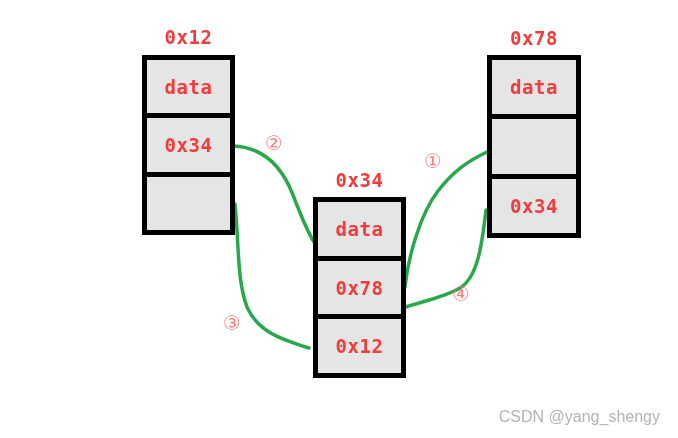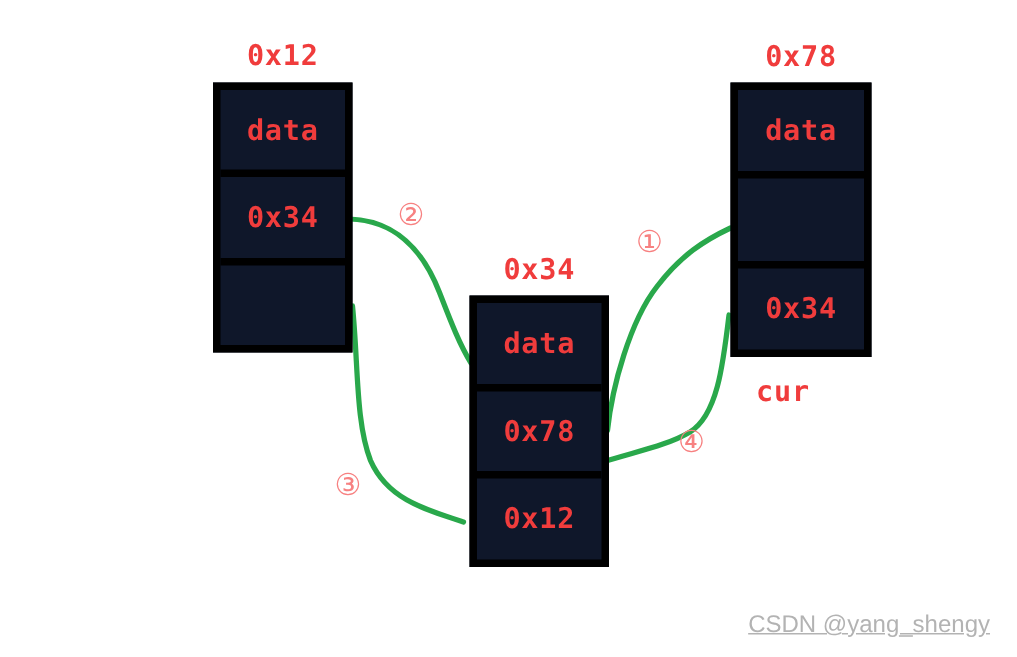--- a/index.html
+++ b/index.html
@@ -4,42 +4,42 @@
 <style>
   html,body{margin:0;padding:0;}
   body{
     width:678px;height:438px;position:relative;background:#ffffff;
     font-family:"DejaVu Sans Mono",monospace;overflow:hidden;
   }
   .stage{position:absolute;inset:0;margin-left:24px;}
   svg.arrow-layer{position:absolute;left:0;top:0;z-index:1;}
   .arrow{fill:none;stroke:#29a84b;stroke-width:3.5;stroke-linecap:round;}
   .node-box{
-    position:absolute;z-index:2;background:#0f172a;
+    position:absolute;z-index:2;background:#e5e5e5;
     border:5px solid #000;box-sizing:border-box;
     display:flex;flex-direction:column;
   }
   .cell{
     flex:1;border-bottom:5px solid #000;
     display:flex;align-items:center;justify-content:center;
     color:#f03c3c;font-weight:bold;font-size:19px;letter-spacing:0.5px;
   }
   .cell:last-child{border-bottom:none;}
   .addr,.node-label{
     position:absolute;z-index:2;text-align:center;
     color:#f03c3c;font-weight:bold;font-size:19px;letter-spacing:0.5px;
   }
   .num{
     position:absolute;z-index:3;width:24px;height:24px;text-align:center;
     line-height:24px;font-size:20px;color:#f78181;
     font-family:"DejaVu Sans",sans-serif;
   }
   .watermark{
     position:absolute;right:18px;bottom:12px;z-index:3;
-    color:#b3b3b3;font-size:16px;font-family:"Liberation Sans",sans-serif;text-decoration:underline;
+    color:#b3b3b3;font-size:16px;font-family:"Liberation Sans",sans-serif;
   }
 </style>
 </head>
 <body>
 
 <div class="stage">
 
   <svg class="arrow-layer" width="678" height="438" viewBox="0 0 678 438">
     <path class="arrow" d="M381 287 C384 258 396 214 414 191 C430 170 446 160 463 152"></path>
     <path class="arrow" d="M209 146 C238 147 257 164 269 195 C276 213 282 229 290 242"></path>
@@ -60,21 +60,20 @@
     <div class="cell">0x78</div>
     <div class="cell">0x12</div>
   </div>
 
   <div class="addr" style="left:463px;top:27px;width:94px;">0x78</div>
   <div class="node-box" style="left:463px;top:55px;width:94px;height:183px;">
     <div class="cell">data</div>
     <div class="cell"></div>
     <div class="cell">0x34</div>
   </div>
-  <div class="node-label" style="left:463px;top:250px;width:70px;">cur</div>
 
   <span class="num" style="left:397px;top:149px;">①</span>
   <span class="num" style="left:238px;top:131px;">②</span>
   <span class="num" style="left:196px;top:311px;">③</span>
   <span class="num" style="left:425px;top:282px;">④</span>
 
   <div class="watermark">CSDN @yang_shengy</div>
 
 </div>
 

